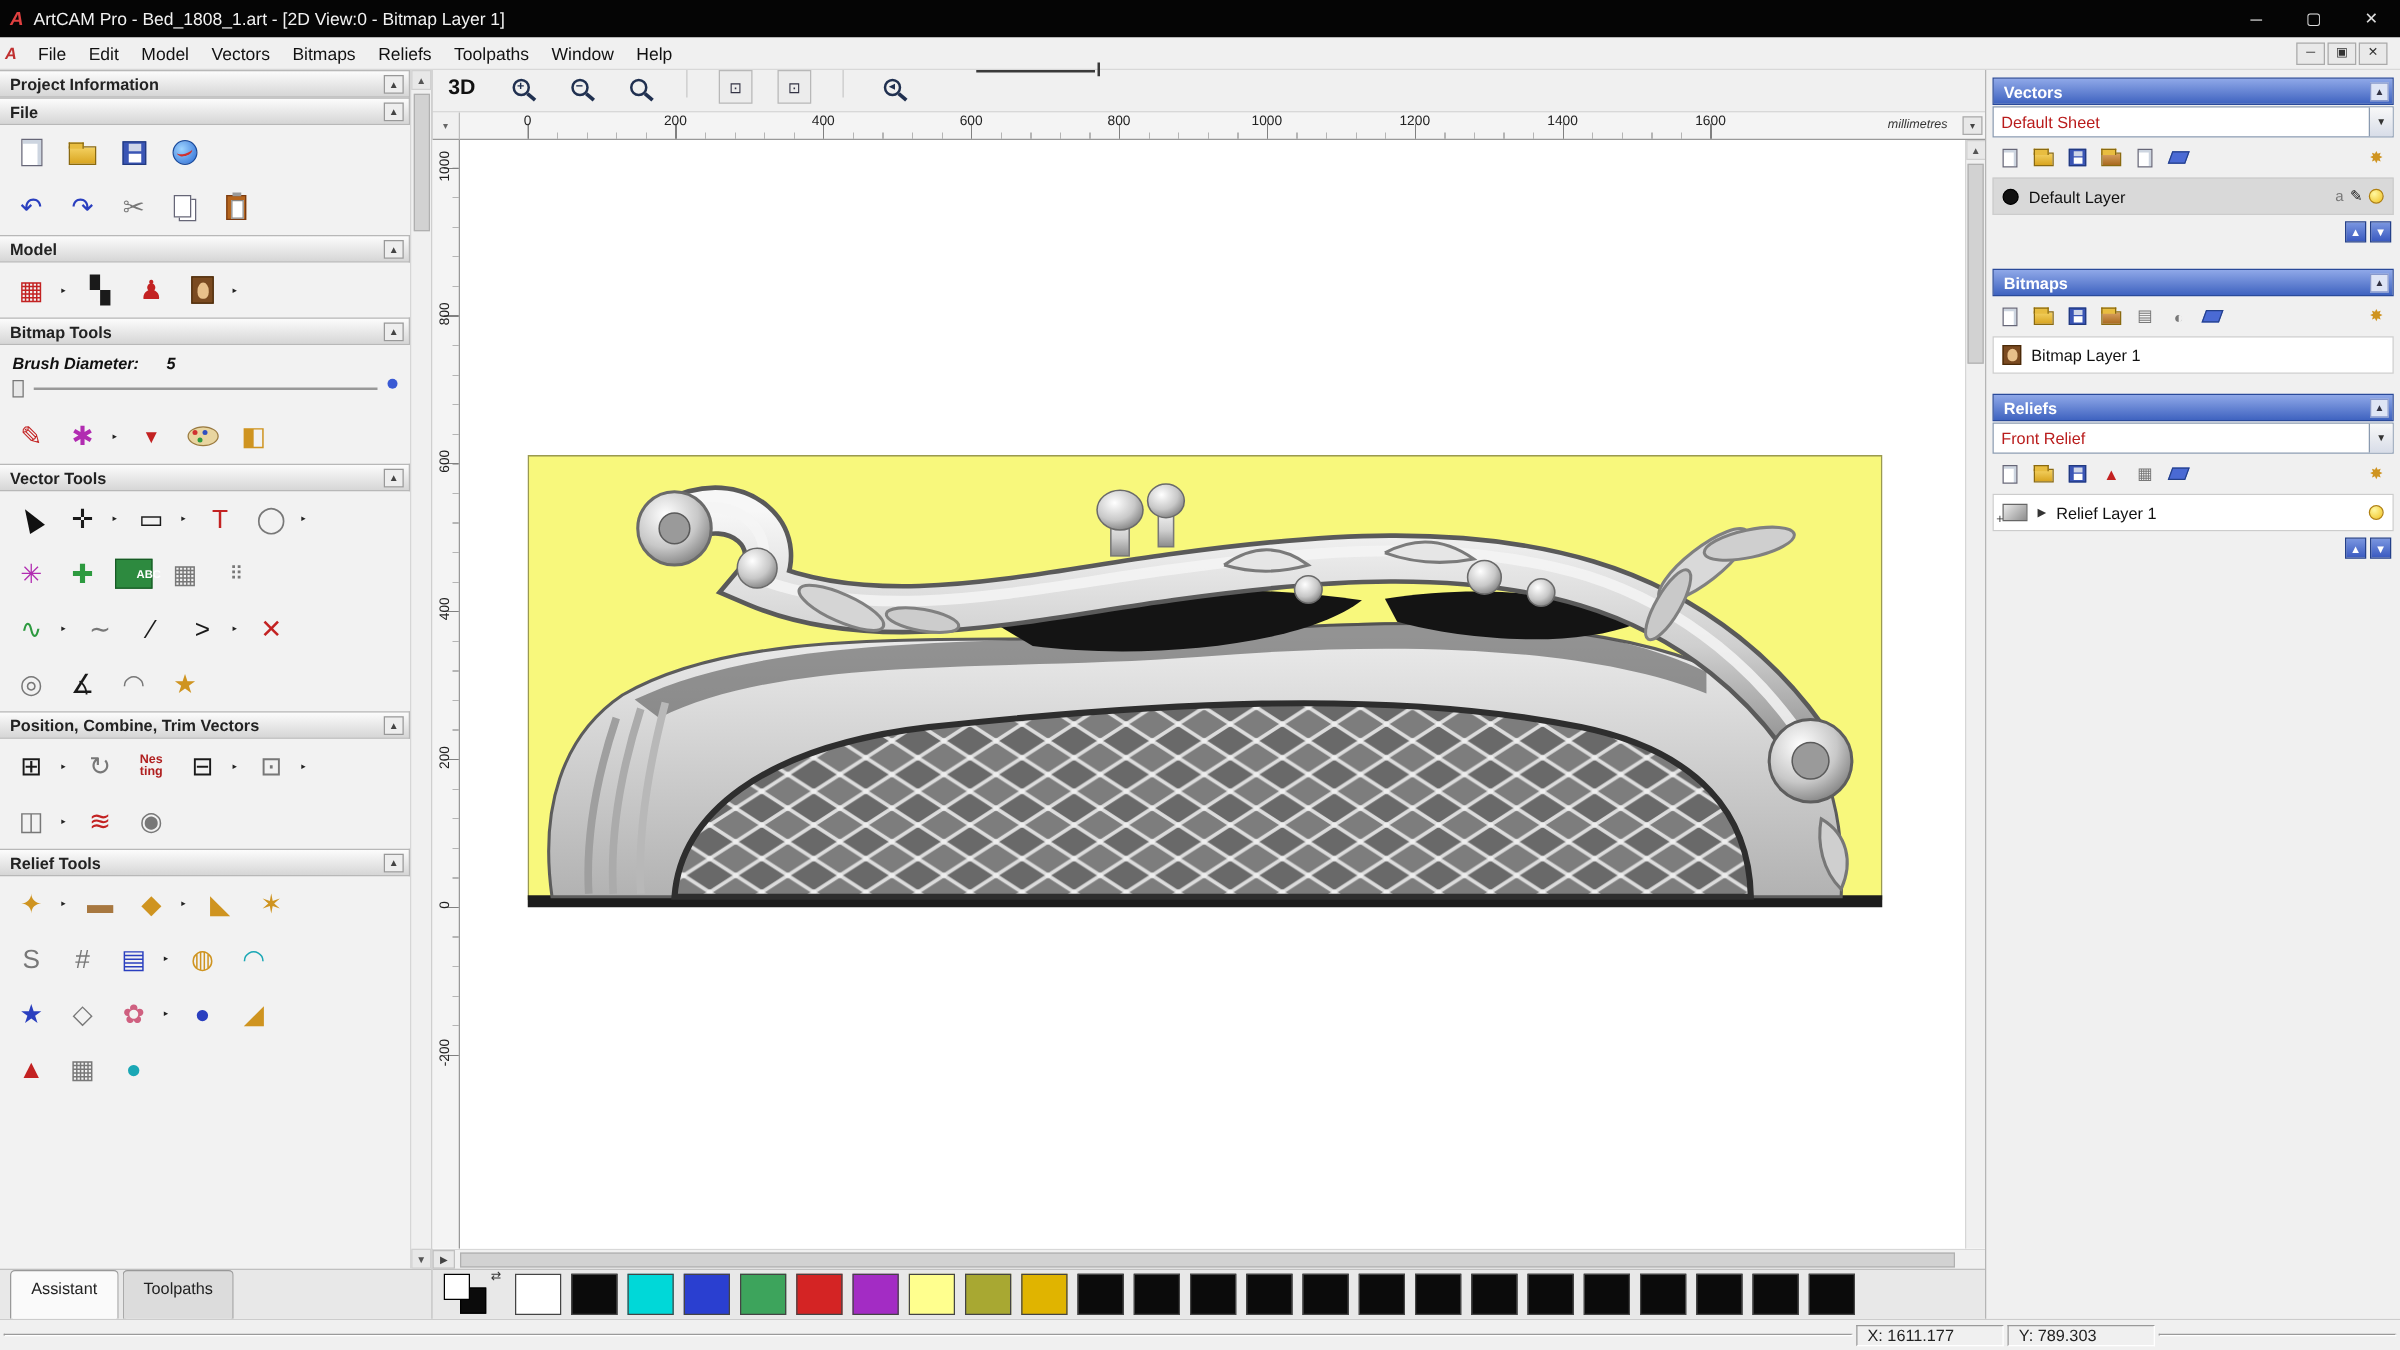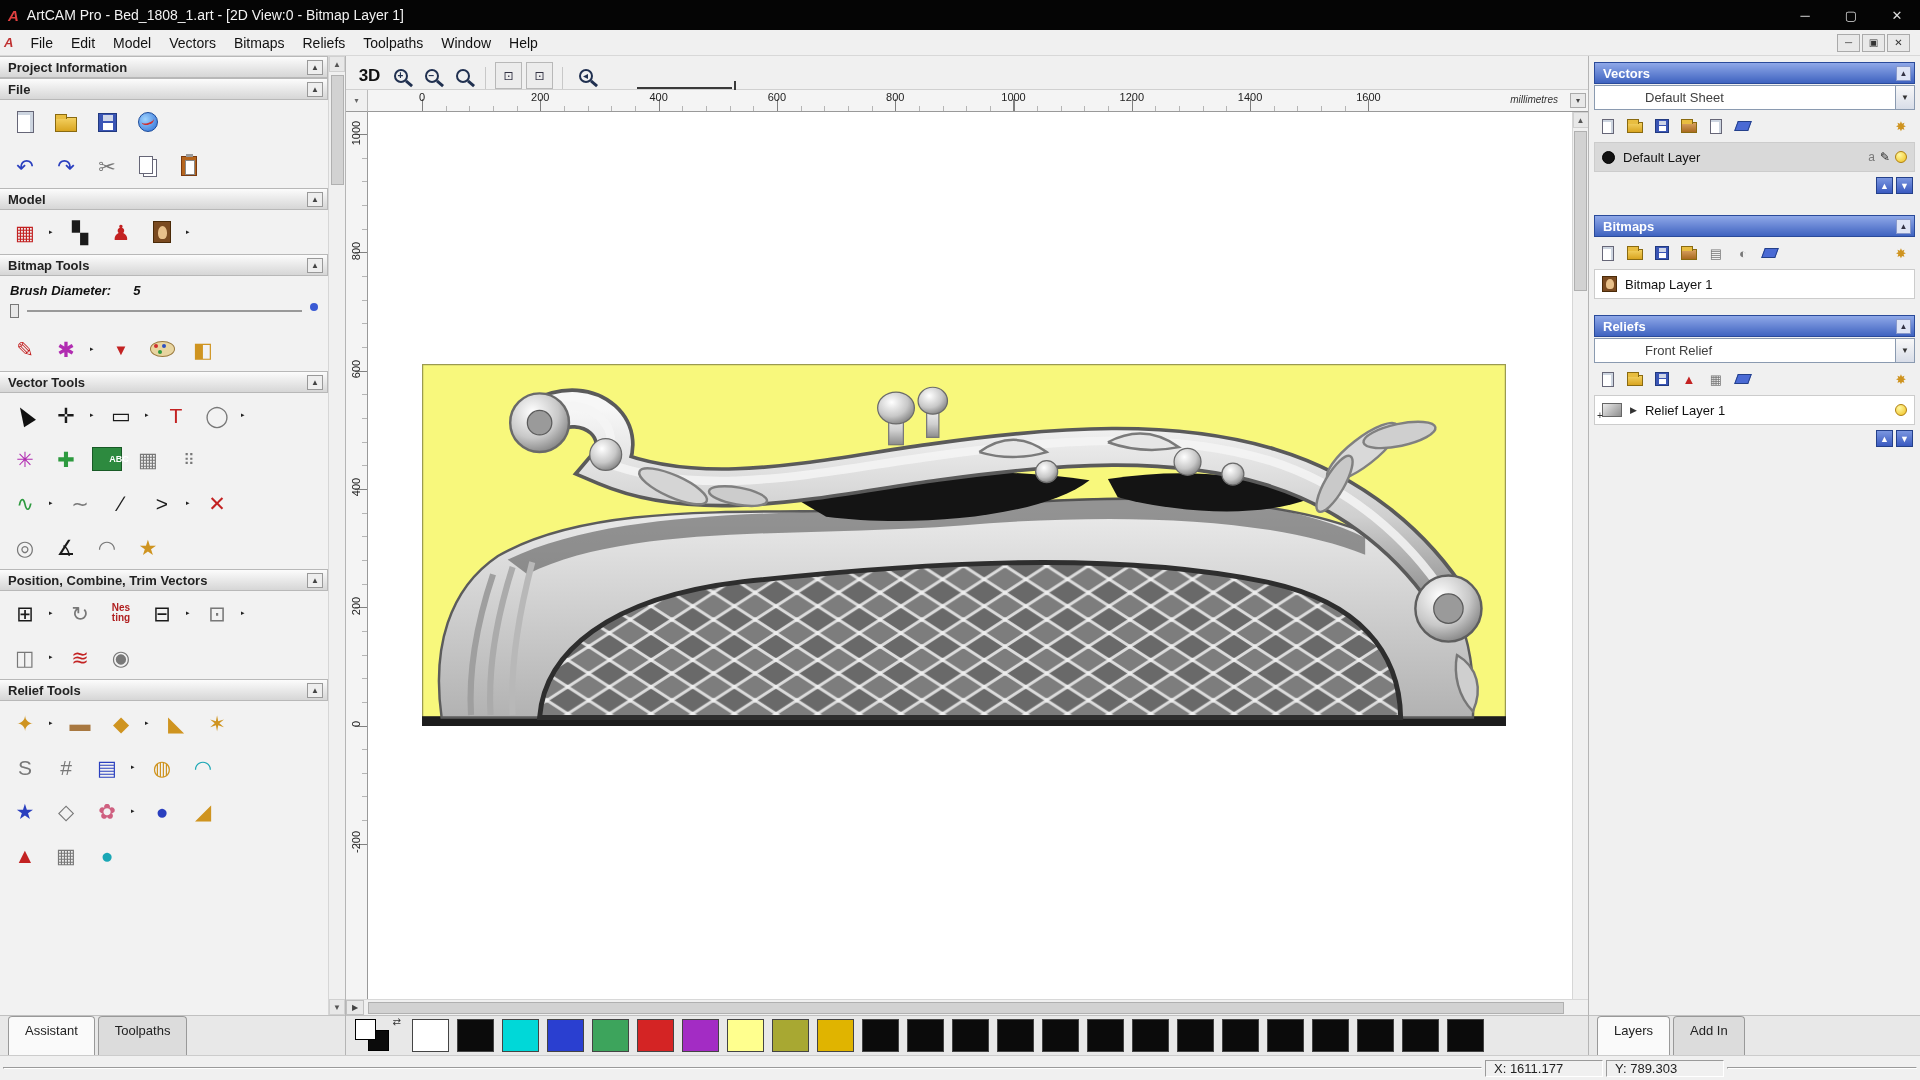--- a/index.html
+++ b/index.html
@@ -72,21 +72,21 @@
 .i-bulb{width:12px;height:12px;border-radius:50%;background:radial-gradient(circle at 35% 30%,#fff8a0,#f0c020);border:1px solid #b08010;display:inline-block;}
 .i-eraser{width:14px;height:10px;background:#4a6ad4;border:1px solid #24408a;transform:skewX(-20deg);display:inline-block;}
 .i-mag{position:relative;width:14px;height:14px;border:2px solid #203050;border-radius:50%;display:inline-block;}
 .i-mag::after{content:"";position:absolute;width:8px;height:3px;background:#203050;right:-7px;bottom:-4px;transform:rotate(40deg);}
 .i-mag i{position:absolute;top:-1px;left:0;right:0;font-style:normal;font-size:10px;font-weight:bold;color:#203050;line-height:12px;text-align:center;}
 .i-thumb-relief{width:20px;height:14px;background:linear-gradient(135deg,#ececec,#8e8e8e);border:1px solid #666;position:relative;display:inline-block;}
 .i-thumb-relief::after{content:"+";position:absolute;left:-6px;bottom:-5px;font-size:10px;color:#333;}
 .dot-black{width:13px;height:13px;border-radius:50%;background:#111;border:1px solid #000;display:inline-block;}
 
 .center{flex:1;display:flex;flex-direction:column;background:#f0f0f0;min-width:0;}
-.ctoolbar{height:34px;display:flex;align-items:flex-end;gap:4px;padding:0 10px;border-bottom:1px solid #d0d0d0;}
+.ctoolbar{height:34px;display:flex;align-items:flex-start;gap:20px;padding:0 10px;border-bottom:1px solid #d0d0d0;}
 .tb-btn{min-width:27px;height:27px;display:flex;align-items:center;justify-content:center;}
 .tb-btn.boxed{border:1px solid #b8b8b8;background:#ececec;font-size:12px;color:#334;}
 .b3d{font-weight:bold;font-size:17px;color:#111;}
 .tb-sep{width:1px;height:22px;background:#c8c8c8;margin:0 5px;}
 .line-widget{width:95px;height:2px;background:#3a3a3a;position:relative;margin-left:34px;}
 .line-widget::after{content:"";position:absolute;right:-4px;top:-6px;width:2px;height:11px;background:#3a3a3a;}
 .ruler-row{height:22px;display:flex;}
 .ruler-corner{width:22px;background:#f0f0f0;border-right:1px solid #bbb;border-bottom:1px solid #999;display:flex;align-items:center;justify-content:center;font-size:8px;color:#666;}
 .ruler-h{flex:1;position:relative;background:#f4f4f4;border-bottom:1px solid #999;
  background-image:repeating-linear-gradient(to right,#808080 0 1px,transparent 1px 118.3px),repeating-linear-gradient(to right,#b5b5b5 0 1px,transparent 1px 23.66px);
@@ -116,21 +116,21 @@
 .swatch{width:37px;height:33px;border:1px solid #444;margin-right:8px;}
 .bottom-zone{height:40px;display:flex;padding:0 8px;gap:3px;background:#e8e8e8;border-top:1px solid #c0c0c0;}
 .tab{border:1px solid #999;border-bottom:none;border-radius:4px 4px 0 0;padding:6px 16px 5px;font-size:13px;background:#dcdcdc;color:#222;}
 .tab.active{background:#fafafa;}
 
 .right-panel{width:332px;background:#f0f0f0;border-left:1px solid #b5b5b5;display:flex;flex-direction:column;}
 .rp-body{flex:1;padding:6px 5px 0;overflow:hidden;}
 .rp-h{height:22px;background:linear-gradient(#8fa8e8,#3f63c0);color:#fff;font-weight:bold;font-size:13px;display:flex;align-items:center;padding:0 3px 0 8px;border:1px solid #2a4a9a;}
 .rp-col{margin-left:auto;width:15px;height:15px;background:#dfe5f5;border:1px solid #8899cc;color:#334;font-size:8px;display:flex;align-items:center;justify-content:center;}
 .dd{height:25px;background:#fff;border:1px solid #8a9ab0;display:flex;align-items:stretch;margin-top:1px;}
-.dd-val{flex:1;font-size:13px;padding-left:6px;display:flex;align-items:center;color:#404040;margin-left:44px;}
+.dd-val{flex:1;font-size:13px;padding-left:6px;display:flex;align-items:center;color:#b91c1c;}
 .dd-btn{width:19px;background:linear-gradient(#f8f8f8,#d8dde8);border-left:1px solid #8a9ab0;font-size:8px;color:#333;display:flex;align-items:center;justify-content:center;}
 .mrow{display:flex;align-items:center;gap:5px;padding:5px 3px;}
 .micn{width:22px;height:22px;display:flex;align-items:center;justify-content:center;font-size:13px;}
 .micn.right{margin-left:auto;}
 .layer-row{height:30px;background:#fff;border:1px solid #ccc;display:flex;align-items:center;padding:0 7px;gap:8px;font-size:13px;color:#111;}
 .layer-row.sel{background:#d9d9d9;}
 .lr-icons{margin-left:auto;display:flex;align-items:center;gap:5px;}
 .micn2{font-size:12px;}
 .arrows{display:flex;justify-content:flex-end;gap:3px;padding:5px 2px;}
 .abtn{width:17px;height:17px;background:linear-gradient(#7a96e0,#3a5ac0);border:1px solid #24408a;color:#fff;font-size:9px;display:flex;align-items:center;justify-content:center;}
@@ -642,24 +642,20 @@
         <span class="lr-icons">
           <span class="i-bulb"></span>
         </span>
       </div>
       <div class="arrows">
         <span class="abtn">▲</span>
         <span class="abtn">▼</span>
       </div>
     </div>
 
-    <div class="bottom-zone">
-      <span class="tab active">Layers</span>
-      <span class="tab">Add In</span>
-    </div>
   </div>
 </div>
 
 <div class="statusbar">
   <div class="sb-cell sb-grow"></div>
   <div class="sb-cell sb-x">
       <span>X: 1611.177</span>
     </div>
   <div class="sb-cell sb-y">
       <span>Y: 789.303</span>

